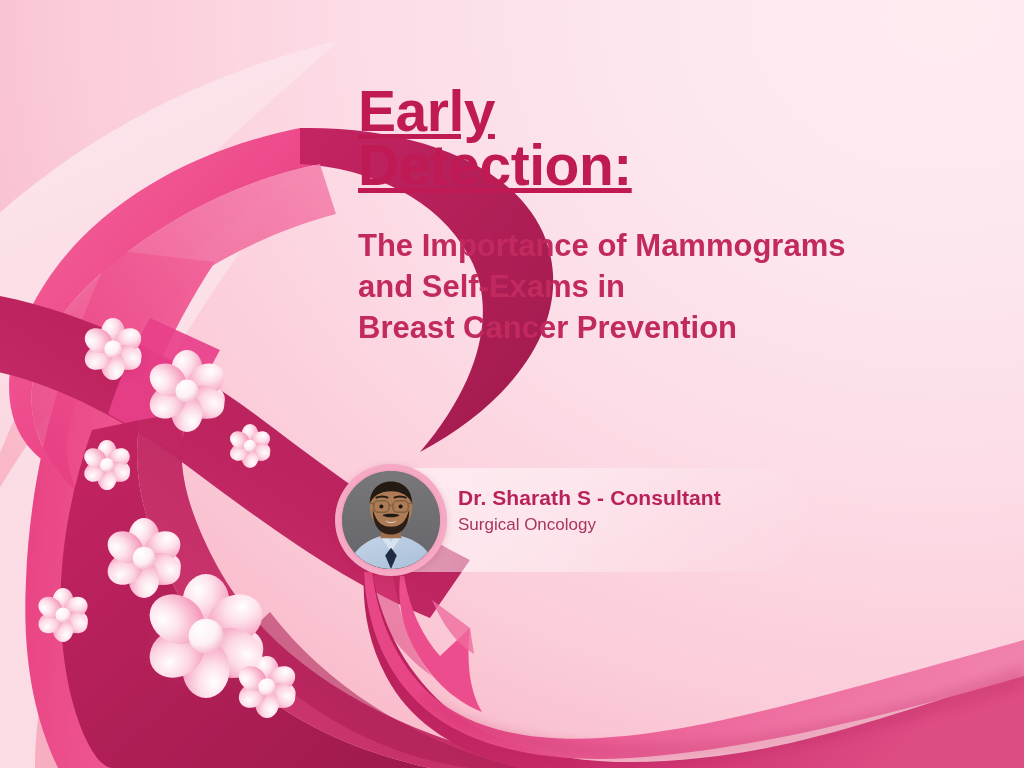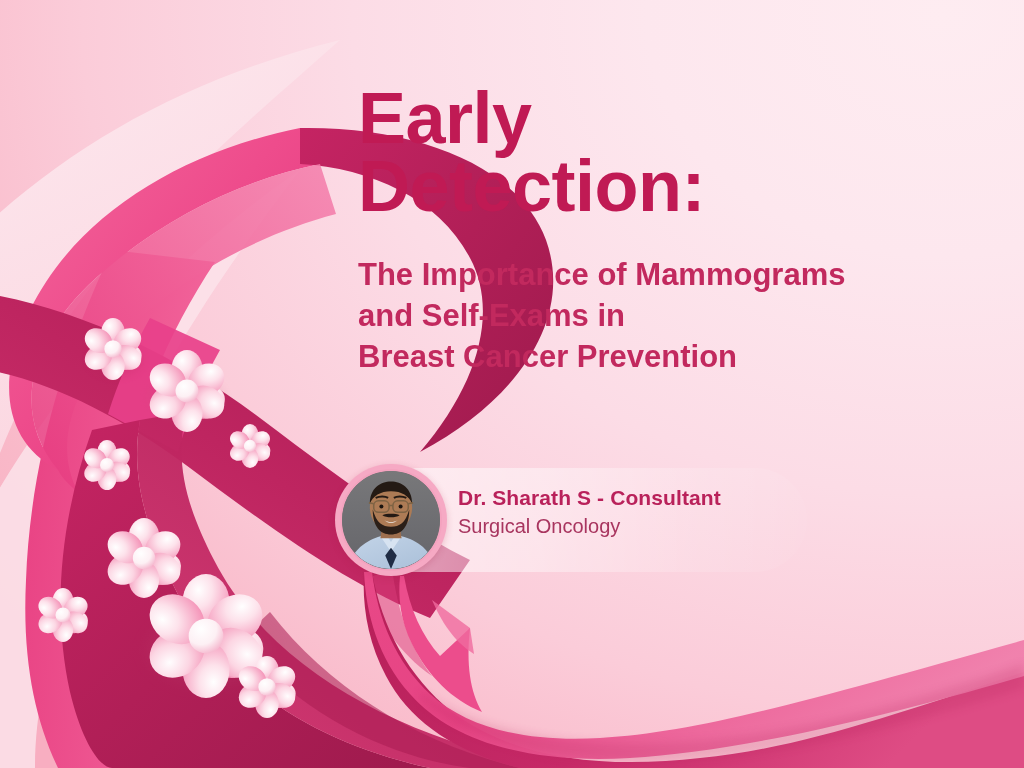--- a/index.html
+++ b/index.html
@@ -24,25 +24,26 @@
 
   
   .content {
     position:absolute;
     left:358px; top:84px;
     width:650px;
   }
 
   .title {
     color:#C01A54;
-    font-size:72px;
+    font-size:57px;
     line-height:0.95;
     font-weight:800;
     letter-spacing:-0.5px;
     white-space:pre-line;
+    text-decoration:underline;
   }
 
   .subtitle {
     margin-top:34px;
     color:#C2295E;
     font-size:31px;
     line-height:1.32;
     font-weight:700;
     white-space:pre-line;
   }
@@ -88,21 +89,21 @@
   .presenter-name {
     color:#B9215A;
     font-size:21px;
     font-weight:700;
     letter-spacing:0.1px;
     white-space:nowrap;
   }
   .presenter-role {
     margin-top:5px;
     color:#A8355F;
-    font-size:20px;
+    font-size:17px;
     font-weight:400;
     white-space:nowrap;
   }
 </style>
 </head>
 <body>
 
 <div id="slide">
 
   <div class="art">

